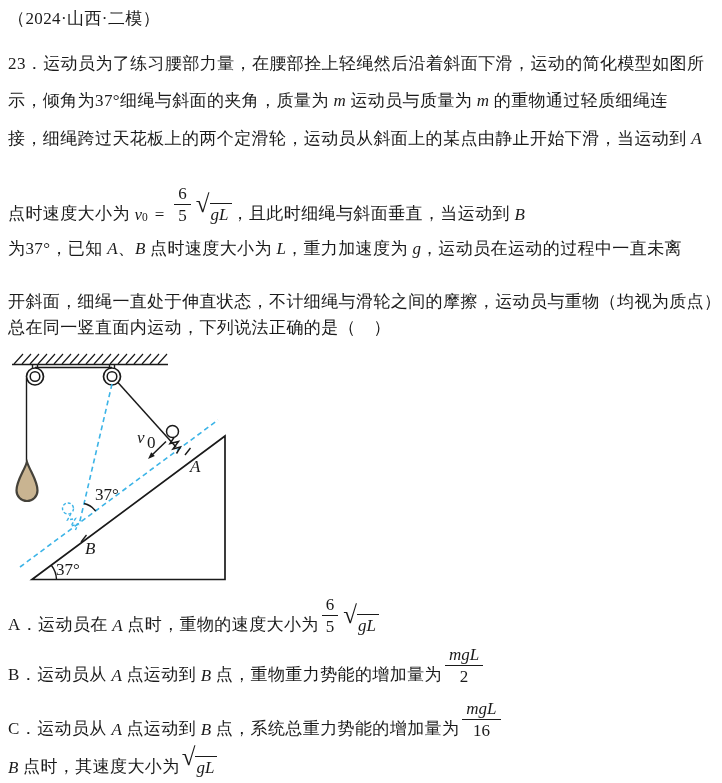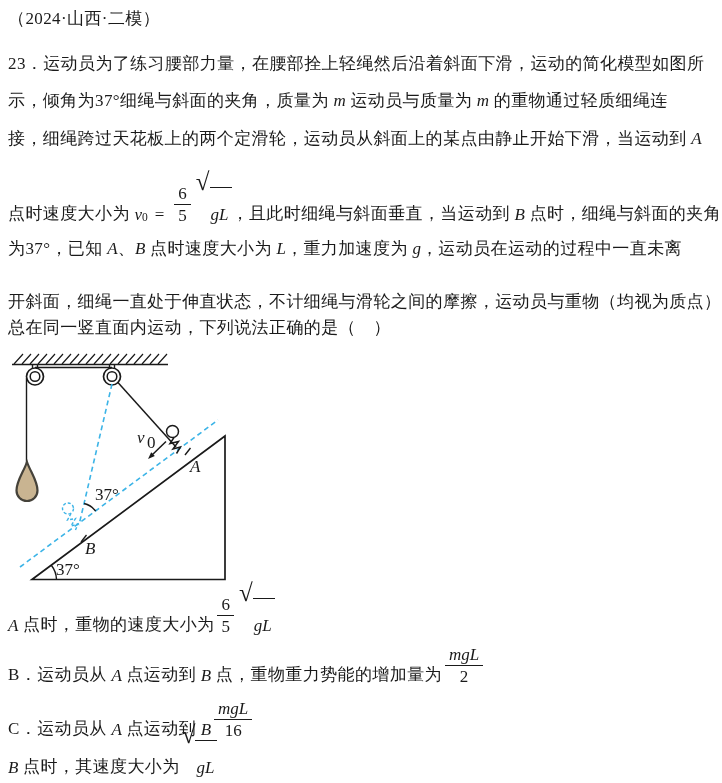--- a/index.html
+++ b/index.html
@@ -23,21 +23,21 @@
   .eq { margin:0 7px; letter-spacing:0; }
   .frac {
     display:inline-flex; flex-direction:column; align-items:center;
     line-height:1.12; letter-spacing:0; margin:0 3px;
   }
   .frac .num { padding:0 4px 1px; border-bottom:1.4px solid #1a1a1a; }
   .frac .den { padding-top:1px; }
   .frac .it { font-style:italic; }
   .sqrt { display:inline-flex; align-items:flex-start; letter-spacing:0; margin-left:2px; }
   .rad { font-size:25px; line-height:1; transform:translateY(-2px); }
-  .radicand { border-top:1.5px solid #1a1a1a; padding:17px 3px 0 1px; font-style:italic; margin-top:16px; }
+  .radicand { border-top:1.5px solid #1a1a1a; padding:1px 3px 0 1px; font-style:italic; margin-top:10px; }
   #figure { position:absolute; left:0; top:341px; }
   .slbl { font-family:"Liberation Serif","DejaVu Serif",serif; font-size:17px; fill:#1a1a1a; }
   .sit  { font-style:italic; }
 </style>
 </head>
 <body>
 
 <div class="line" style="top:9px">（2024·山西·二模）</div>
 
 <div class="line" style="top:54px">23．运动员为了练习腰部力量，在腰部拴上轻绳然后沿着斜面下滑，运动的简化模型如图所</div>
@@ -47,21 +47,20 @@
 <div class="line" style="top:129px"><span>接，细绳跨过天花板上的两个定滑轮，运动员从斜面上的某点由静止开始下滑，当运动到 </span><i class="mv">A</i></div>
 
 <div class="row" style="top:177px;height:48px">
   <span>点时速度大小为 </span>
   <span class="mi"><i class="mv">v</i><sub>0</sub></span>
   <span class="eq">=</span>
   <span class="frac"><span class="num">6</span><span class="den">5</span></span>
   <span class="sqrt"><span class="rad">√</span><i class="radicand">gL</i></span>
   <span>，且此时细绳与斜面垂直，当运动到 </span>
   <i class="mv">B</i>
-  <span> 点时，细绳与斜面的夹角</span>
 </div>
 
 <div class="line" style="top:239px"><span>为37°，已知 </span><i class="mv">A</i><span>、</span><i class="mv">B</i><span> 点时速度大小为 </span><i class="mv">L</i><span>，重力加速度为 </span><i class="mv">g</i><span>，运动员在运动的过程中一直未离</span></div>
 
 <div class="line" style="top:292px">开斜面，细绳一直处于伸直状态，不计细绳与滑轮之间的摩擦，运动员与重物（均视为质点）</div>
 <div class="line" style="top:318px">总在同一竖直面内运动，下列说法正确的是（　）</div>
 
 <svg id="figure" width="240" height="252" viewBox="0 0 240 252">
 
   <path d="M14,23 l9,-10 M22,23 l9,-10 M30,23 l9,-10 M38,23 l9,-10 M46,23 l9,-10 M54,23 l9,-10 M62,23 l9,-10 M70,23 l9,-10 M78,23 l9,-10 M86,23 l9,-10 M94,23 l9,-10 M102,23 l9,-10 M110,23 l9,-10 M118,23 l9,-10 M126,23 l9,-10 M134,23 l9,-10 M142,23 l9,-10 M150,23 l9,-10 M158,23 l9,-10" stroke="#1a1a1a" stroke-width="1.2" fill="none"></path>
@@ -113,40 +112,42 @@
   <path d="M81,201 L86.5,194" stroke="#1a1a1a" stroke-width="1.3" fill="none"></path>
   <text class="slbl sit" x="85" y="213" font-size="17">B</text>
 
   <path d="M56.5,238.5 A24,24 0 0 0 51.3,224.2" fill="none" stroke="#1a1a1a" stroke-width="1.4"></path>
   <text class="slbl" x="56" y="234" font-size="18">37°</text>
 
   <text class="slbl sit" x="190" y="131" font-size="17">A</text>
 </svg>
 
 <div class="row" style="top:584px;height:52px">
+  <span>A．运动员在 </span>
   <i class="mv">A</i>
   <span> 点时，重物的速度大小为</span>
   <span class="frac"><span class="num">6</span><span class="den">5</span></span>
   <span class="sqrt"><span class="rad">√</span><i class="radicand">gL</i></span>
 </div>
 
 <div class="row" style="top:634px;height:52px">
   <span>B．运动员从 </span>
   <i class="mv">A</i>
   <span> 点运动到 </span>
   <i class="mv">B</i>
   <span> 点，重物重力势能的增加量为</span>
   <span class="frac"><span class="num it">mgL</span><span class="den">2</span></span>
 </div>
 
 <div class="row" style="top:688px;height:52px">
   <span>C．运动员从 </span>
   <i class="mv">A</i>
   <span> 点运动到 </span>
   <i class="mv">B</i>
+  <span> 点，系统总重力势能的增加量为</span>
   <span class="frac"><span class="num it">mgL</span><span class="den">16</span></span>
 </div>
 
 <div class="row" style="top:750px;height:28px">
   <i class="mv">B</i>
   <span> 点时，其速度大小为</span>
   <span class="sqrt"><span class="rad">√</span><i class="radicand">gL</i></span>
 </div>
 
 </body></html>

